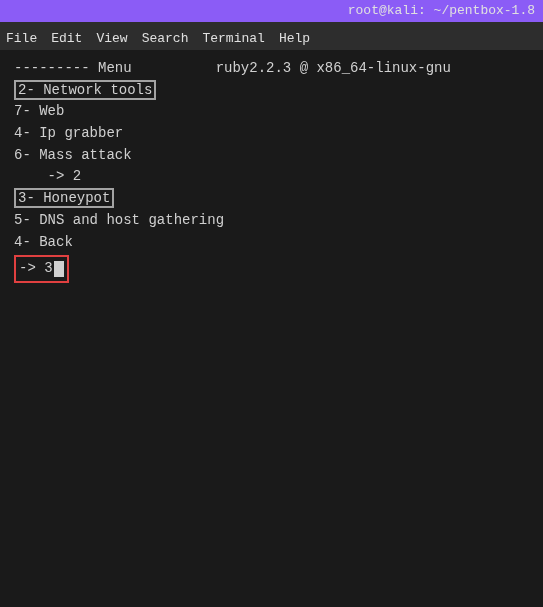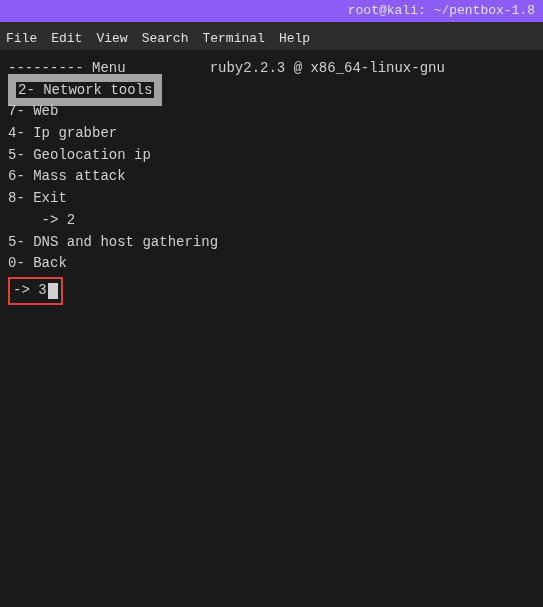--- a/index.html
+++ b/index.html
@@ -38,33 +38,33 @@
       height: 28px;
       align-items: flex-end;
     }
 
     .menu-bar span {
       cursor: pointer;
     }
 
     .terminal-content {
       background-color: #1a1a1a;
-      padding: 8px 8px;
+      padding: 8px 14px;
       height: calc(607px - 50px);
       overflow: hidden;
     }
 
     .line {
       line-height: 1.55;
       white-space: pre;
     }
 
     .highlighted-box {
       display: inline;
-      border: 8px solid #a3a3a3;
+      border: 2px solid #a3a3a3;
       padding: 0 2px;
     }
 
     .input-line {
       display: flex;
       align-items: center;
       margin-top: 2px;
     }
 
     .cursor-block {
@@ -99,24 +99,23 @@
   <span>Search</span>
   <span>Terminal</span>
   <span>Help</span>
 </div>
 
 <div class="terminal-content">
   <div class="line">--------- Menu          ruby2.2.3 @ x86_64-linux-gnu</div>
   <div class="line"><span class="highlighted-box">2- Network tools</span></div>
   <div class="line">7- Web</div>
   <div class="line">4- Ip grabber</div>
-  <div class="line">5- Geolocation ip</div>
   <div class="line">6- Mass attack</div>
-  <div class="line">8- Exit</div>
   <div class="line">    -&gt; 2</div>
+  <div class="line"><span class="highlighted-box">3- Honeypot</span></div>
   <div class="line">5- DNS and host gathering</div>
-  <div class="line">0- Back</div>
+  <div class="line">4- Back</div>
   <div class="line input-line">
     <span class="prompt-input-box">
       <span>-&gt; 3</span><span class="cursor-block"></span>
     </span>
   </div>
 </div>
 
 </body></html>

